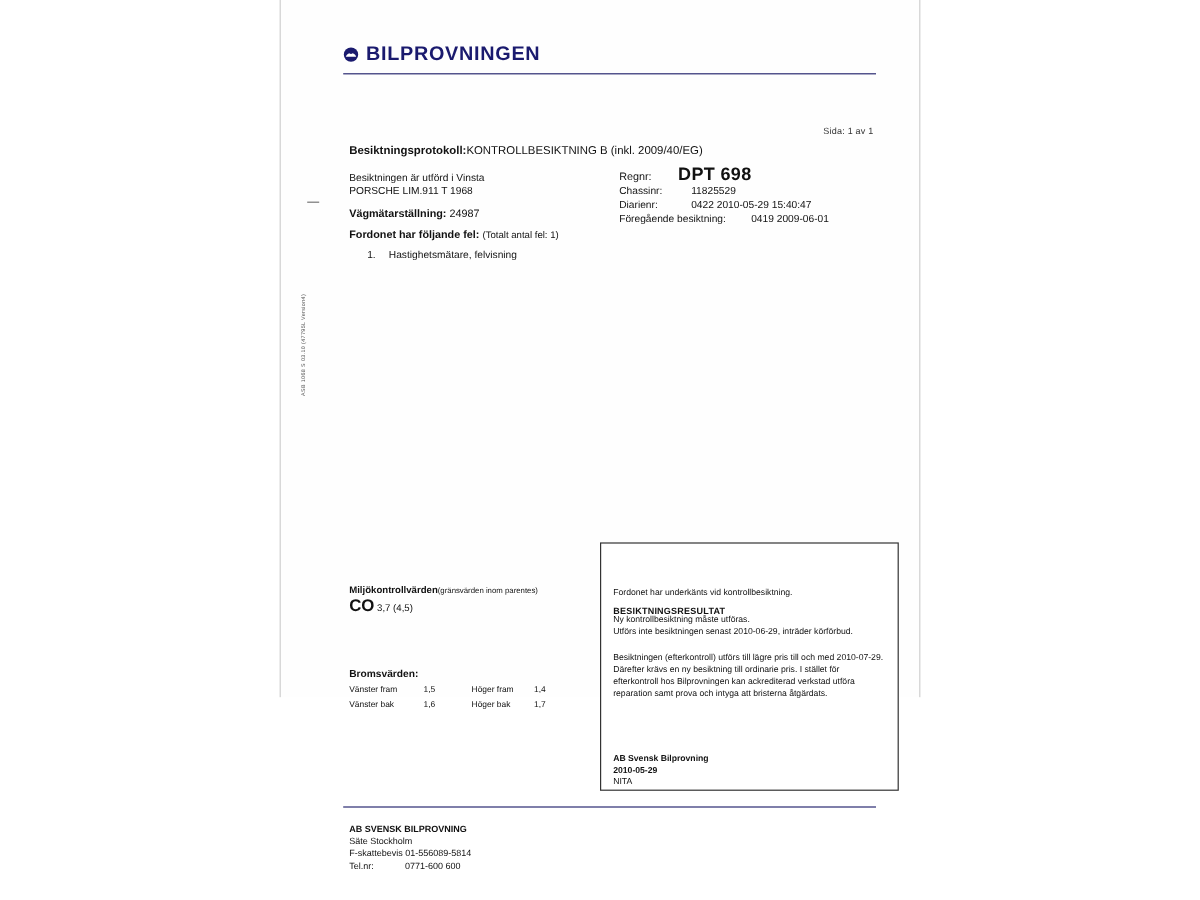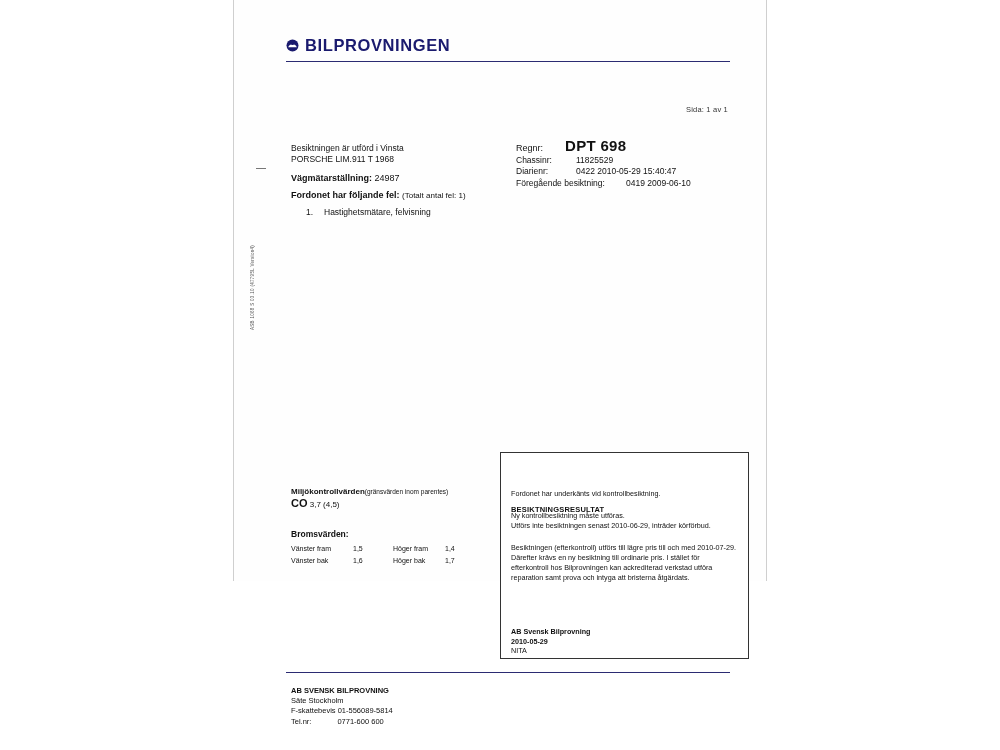--- a/index.html
+++ b/index.html
@@ -166,29 +166,29 @@
   
   .miljo {
     position: absolute;
     left: 57px;
     top: 487px;
     font-size: 8px;
     line-height: 10.5px;
   }
   .miljo .title { font-weight: bold; font-size: 8px; }
   .miljo .paren { font-weight: normal; font-size: 6.5px; }
-  .miljo .co { font-weight: bold; font-size: 11px; }
+  .miljo .co { font-weight: bold; font-size: 14px; }
   .broms {
     position: absolute;
     left: 57px;
     top: 529px;
     font-size: 8px;
     line-height: 11px;
   }
-  .broms .title { font-weight: bold; font-size: 8.5px; }
+  .broms .title { font-weight: bold; font-size: 8.5px; margin-top: 27px; }
   .broms table { border-collapse: collapse; margin-top: 3px; }
   .broms td { font-size: 7px; padding: 0 0 1px 0; }
   .broms td.lab { width: 62px; }
   .broms td.val { width: 40px; }
   .broms td.lab2 { width: 52px; }
 
   
   .result-box {
     position: absolute;
     left: 266px;
@@ -261,20 +261,23 @@
             <path d="M2.2 8.2 A4.6 4.6 0 0 1 10.8 8.2 Z" fill="#ffffff"></path>
             <circle cx="6.5" cy="4.6" r="1.5" fill="#1a1a6e"></circle>
           </svg>
         </span>
         <span class="logo-text">BILPROVNINGEN</span>
       </div>
       <div class="header-rule"></div>
 
       <div class="page-no">Sida:  1  av  1</div>
 
+      <div class="proto-line">
+        <b>Besiktningsprotokoll:</b><span>KONTROLLBESIKTNING  B (inkl. 2009/40/EG)</span>
+      </div>
 
       <div class="left-block">
         <div class="l1">Besiktningen är utförd i Vinsta</div>
         <div class="l2">PORSCHE LIM.911 T  1968</div>
       </div>
 
       <div class="vag">
         <b>Vägmätarställning:</b>
         <span>24987</span>
       </div>
@@ -298,21 +301,21 @@
         <div class="rb-row">
           <span class="k">Chassinr:</span>
           <span>11825529</span>
         </div>
         <div class="rb-row">
           <span class="k">Diarienr:</span>
           <span>0422 2010-05-29 15:40:47</span>
         </div>
         <div class="rb-row wide">
           <span class="k">Föregående besiktning:</span>
-          <span>0419 2009-06-10</span>
+          <span>0419 2009-06-01</span>
         </div>
       </div>
 
       <div class="tick"></div>
       <div class="side-code">ASB 1068 S 03.10  (47795L Version4)</div>
 
       <div class="miljo">
         <div>
           <span class="title">Miljökontrollvärden</span><span class="paren">(gränsvärden inom parentes)</span>
         </div>

